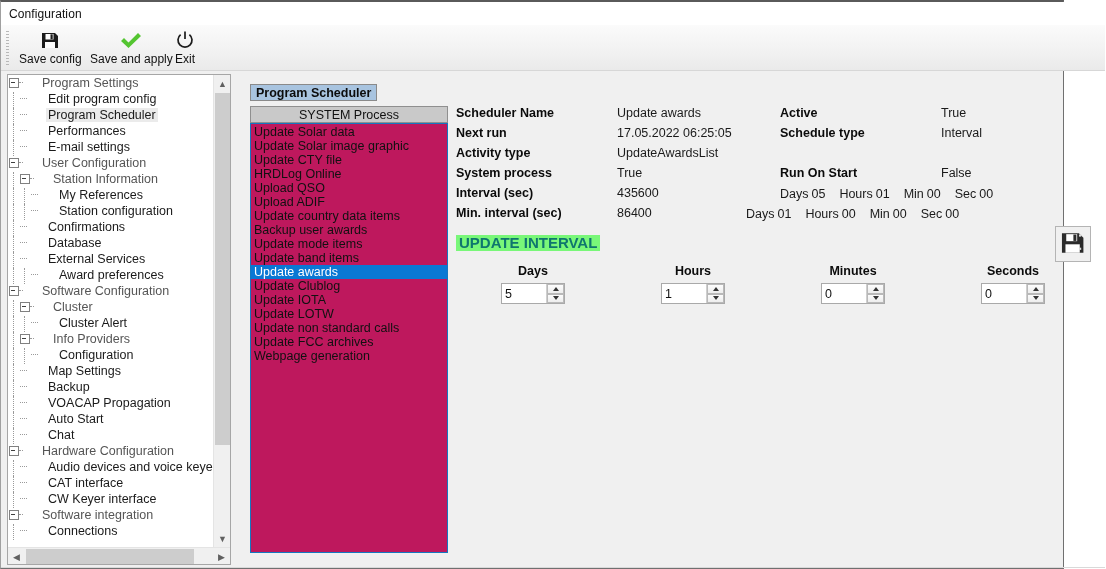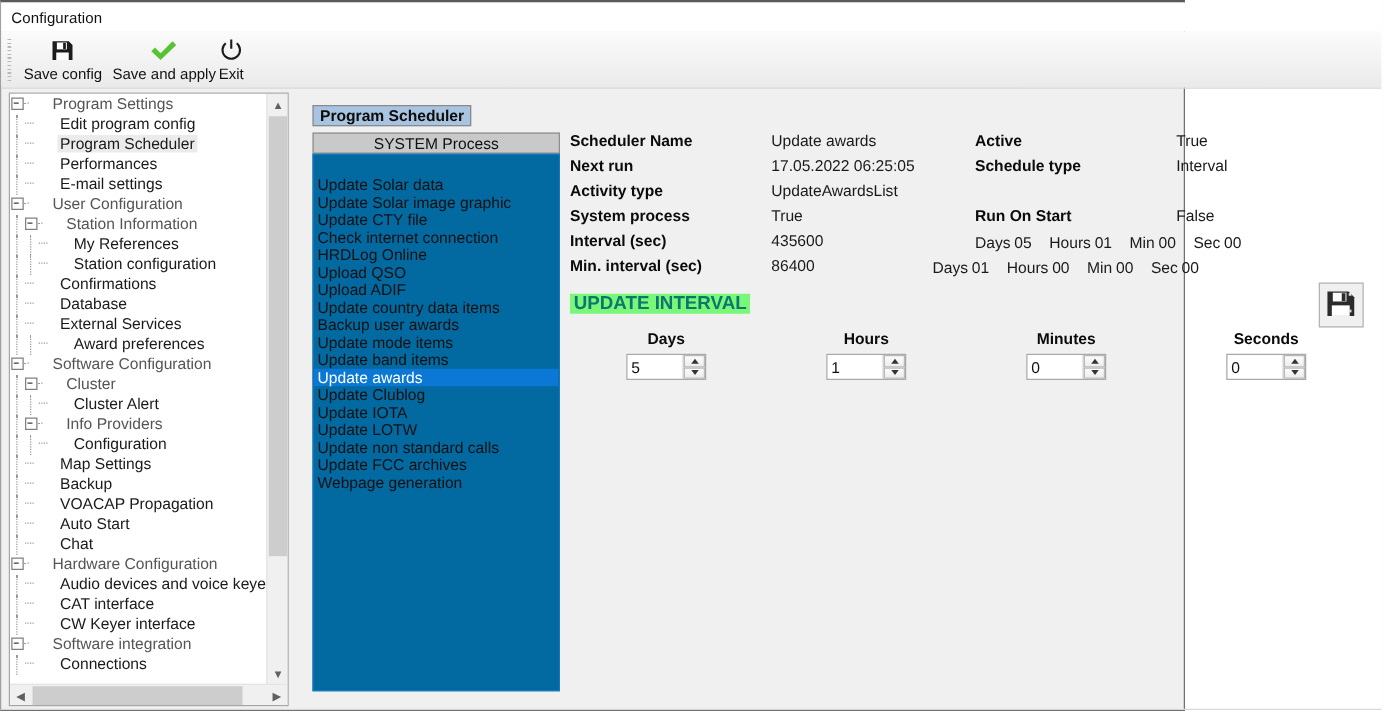--- a/index.html
+++ b/index.html
@@ -13,21 +13,21 @@
     font-size: 12px;
     color: #000;
     overflow: hidden;
     position: relative;
   }
 
   
   #app-window {
     position: absolute;
     left: 0; top: 0;
-    width: 948px; height: 569px;
+    width: 1064px; height: 569px;
     background: #f0f0f0;
     border-top: 2px solid #5a5a5a;
     border-left: 1px solid #a0a0a0;
     border-right: 1px solid #707070;
     border-bottom: 1px solid #707070;
   }
 
   
   #title-bar {
     position: absolute;
@@ -238,24 +238,24 @@
     border: 1px solid #8f8f8f;
     text-align: center;
     line-height: 16px;
     font-size: 12.5px;
     color: #111;
   }
   #proc-list {
     position: absolute;
     left: 249px; top: 121px;
     width: 198px; height: 430px;
-    background: #0369a1;
+    background: #be185d;
     border: 1px solid #1577c0;
     overflow: hidden;
-    padding-top: 17px;
+    padding-top: 1px;
   }
   .proc-item {
     height: 14px;
     line-height: 14px;
     font-size: 12.5px;
     padding-left: 3px;
     white-space: nowrap;
     color: #111;
   }
   .proc-item.sel {
@@ -457,21 +457,20 @@
     </div>
   </div>
 
   <div id="sched-tab">Program Scheduler</div>
 
   <div id="proc-header">SYSTEM Process</div>
   <div id="proc-list">
       <div class="proc-item">Update Solar data</div>
       <div class="proc-item">Update Solar image graphic</div>
       <div class="proc-item">Update CTY file</div>
-      <div class="proc-item">Check internet connection</div>
       <div class="proc-item">HRDLog Online</div>
       <div class="proc-item">Upload QSO</div>
       <div class="proc-item">Upload ADIF</div>
       <div class="proc-item">Update country data items</div>
       <div class="proc-item">Backup user awards</div>
       <div class="proc-item">Update mode items</div>
       <div class="proc-item">Update band items</div>
       <div class="proc-item sel">Update awards</div>
       <div class="proc-item">Update Clublog</div>
       <div class="proc-item">Update IOTA</div>

